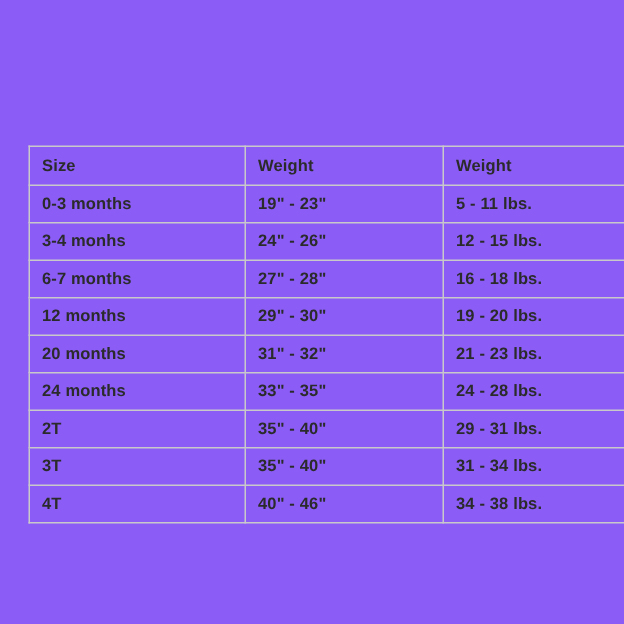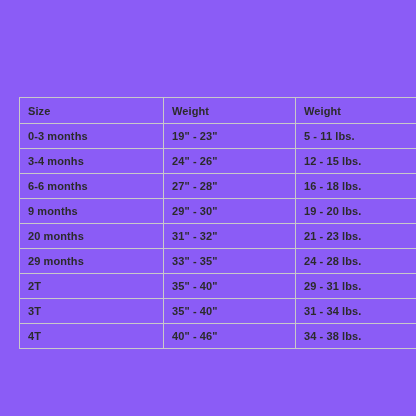--- a/index.html
+++ b/index.html
@@ -64,36 +64,36 @@
         <td>0-3 months</td>
         <td>19" - 23"</td>
         <td>5 - 11 lbs.</td>
       </tr>
       <tr>
         <td>3-4 monhs</td>
         <td>24" - 26"</td>
         <td>12 - 15 lbs.</td>
       </tr>
       <tr>
-        <td>6-6 months</td>
+        <td>6-7 months</td>
         <td>27" - 28"</td>
         <td>16 - 18 lbs.</td>
       </tr>
       <tr>
-        <td>9 months</td>
+        <td>12 months</td>
         <td>29" - 30"</td>
         <td>19 - 20 lbs.</td>
       </tr>
       <tr>
         <td>20 months</td>
         <td>31" - 32"</td>
         <td>21 - 23 lbs.</td>
       </tr>
       <tr>
-        <td>29 months</td>
+        <td>24 months</td>
         <td>33" - 35"</td>
         <td>24 - 28 lbs.</td>
       </tr>
       <tr>
         <td>2T</td>
         <td>35" - 40"</td>
         <td>29 - 31 lbs.</td>
       </tr>
       <tr>
         <td>3T</td>

